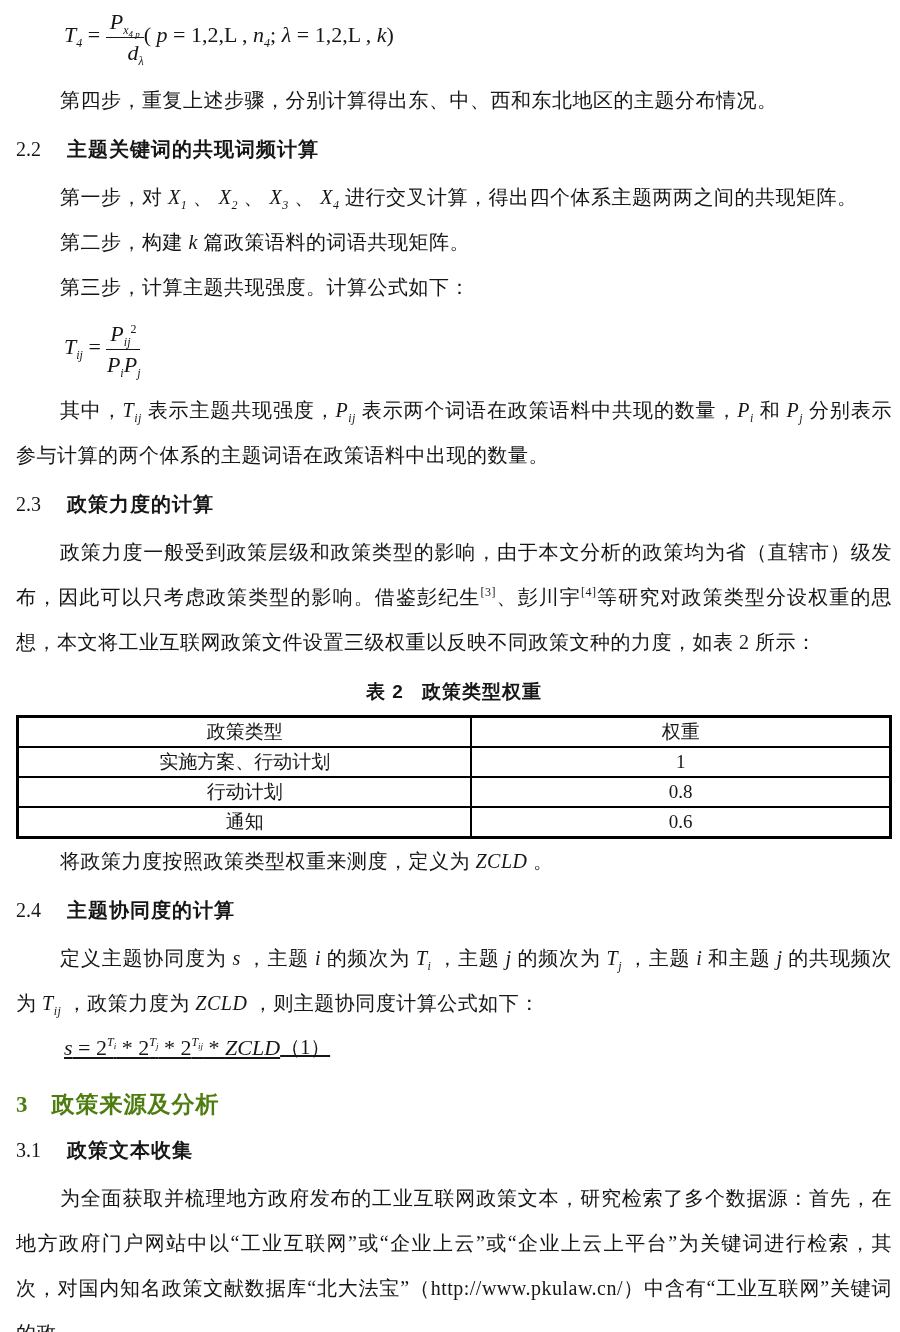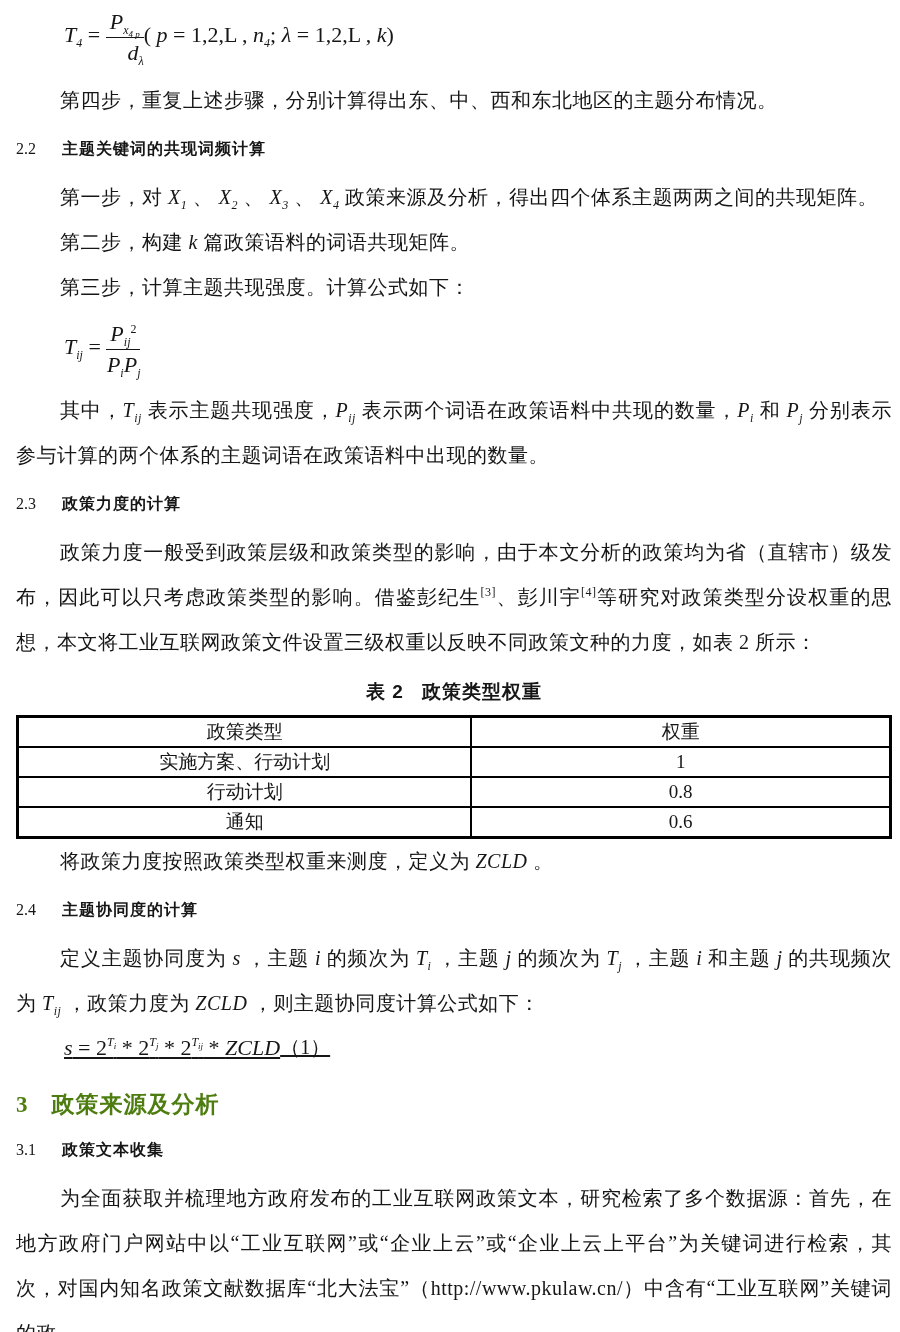--- a/index.html
+++ b/index.html
@@ -47,21 +47,21 @@
     text-decoration: underline;
   }
   .eqrow .formula { margin-left: 48px; }
   .eqnum { font-size: 20px; padding-right: 42px; }
 
   
   .h2 {
     margin: 10px 0 10px 0;
     line-height: 32px;
     font-weight: bold;
-    font-size: 16px;
+    font-size: 20px;
   }
   .h2 .hnum { font-family: "Liberation Serif", serif; font-weight: normal; margin-right: 26px; }
   .h2 .htitle { font-family: "Liberation Sans", "DejaVu Sans", sans-serif; letter-spacing: 1px; }
 
   .h1-blue {
     margin: 26px 0 12px 0;
     line-height: 34px;
     font-weight: bold;
     font-size: 23px;
     color: #4d7c0f;
@@ -103,21 +103,21 @@
 <div class="page">
 
   <div class="formula f-t4"><span class="mi">T</span><sub class="mi">4</sub><span class="tx"> = </span><span class="frac"><span class="num"><span class="mi">P</span><sub class="mi"><span class="mi">x</span><sub class="mi">4 p</sub></sub></span><span class="den"><span class="mi">d</span><sub class="mi">λ</sub></span></span><span class="tx">( </span><span class="mi">p</span><span class="tx"> = 1,2,L  , </span><span class="mi">n</span><sub class="mi">4</sub><span class="tx">; </span><span class="mi">λ</span><span class="tx"> = 1,2,L  , </span><span class="mi">k</span><span class="tx">)</span></div>
 
   <p class="body ind">第四步，重复上述步骤，分别计算得出东、中、西和东北地区的主题分布情况。</p>
 
   <div class="h2">
     <span class="hnum">2.2</span><span class="htitle">主题关键词的共现词频计算</span>
   </div>
 
-  <p class="body ind"><span class="tx">第一步，对 </span><span class="mi">X</span><sub class="mi">1</sub><span class="tx"> 、 </span><span class="mi">X</span><sub class="mi">2</sub><span class="tx"> 、 </span><span class="mi">X</span><sub class="mi">3</sub><span class="tx"> 、 </span><span class="mi">X</span><sub class="mi">4</sub><span class="tx"> 政策来源及分析，得出四个体系主题两两之间的共现矩阵。</span></p>
+  <p class="body ind"><span class="tx">第一步，对 </span><span class="mi">X</span><sub class="mi">1</sub><span class="tx"> 、 </span><span class="mi">X</span><sub class="mi">2</sub><span class="tx"> 、 </span><span class="mi">X</span><sub class="mi">3</sub><span class="tx"> 、 </span><span class="mi">X</span><sub class="mi">4</sub><span class="tx"> 进行交叉计算，得出四个体系主题两两之间的共现矩阵。</span></p>
   <p class="body ind"><span class="tx">第二步，构建 </span><span class="mi">k</span><span class="tx"> 篇政策语料的词语共现矩阵。</span></p>
   <p class="body ind">第三步，计算主题共现强度。计算公式如下：</p>
 
   <div class="formula f-tij"><span class="mi">T</span><sub class="mi">ij</sub><span class="tx"> = </span><span class="frac"><span class="num"><span class="mi">P</span><sub class="mi">ij</sub><sup class="tx">2</sup></span><span class="den"><span class="mi">P</span><sub class="mi">i</sub><span class="mi">P</span><sub class="mi">j</sub></span></span></div>
 
   <p class="body ind"><span class="tx">其中，</span><span class="mi">T</span><sub class="mi">ij</sub><span class="tx"> 表示主题共现强度，</span><span class="mi">P</span><sub class="mi">ij</sub><span class="tx"> 表示两个词语在政策语料中共现的数量，</span><span class="mi">P</span><sub class="mi">i</sub><span class="tx"> 和 </span><span class="mi">P</span><sub class="mi">j</sub><span class="tx"> 分别表示参与计算的两个体系的主题词语在政策语料中出现的数量。</span></p>
 
   <div class="h2">
     <span class="hnum">2.3</span><span class="htitle">政策力度的计算</span>
   </div>

